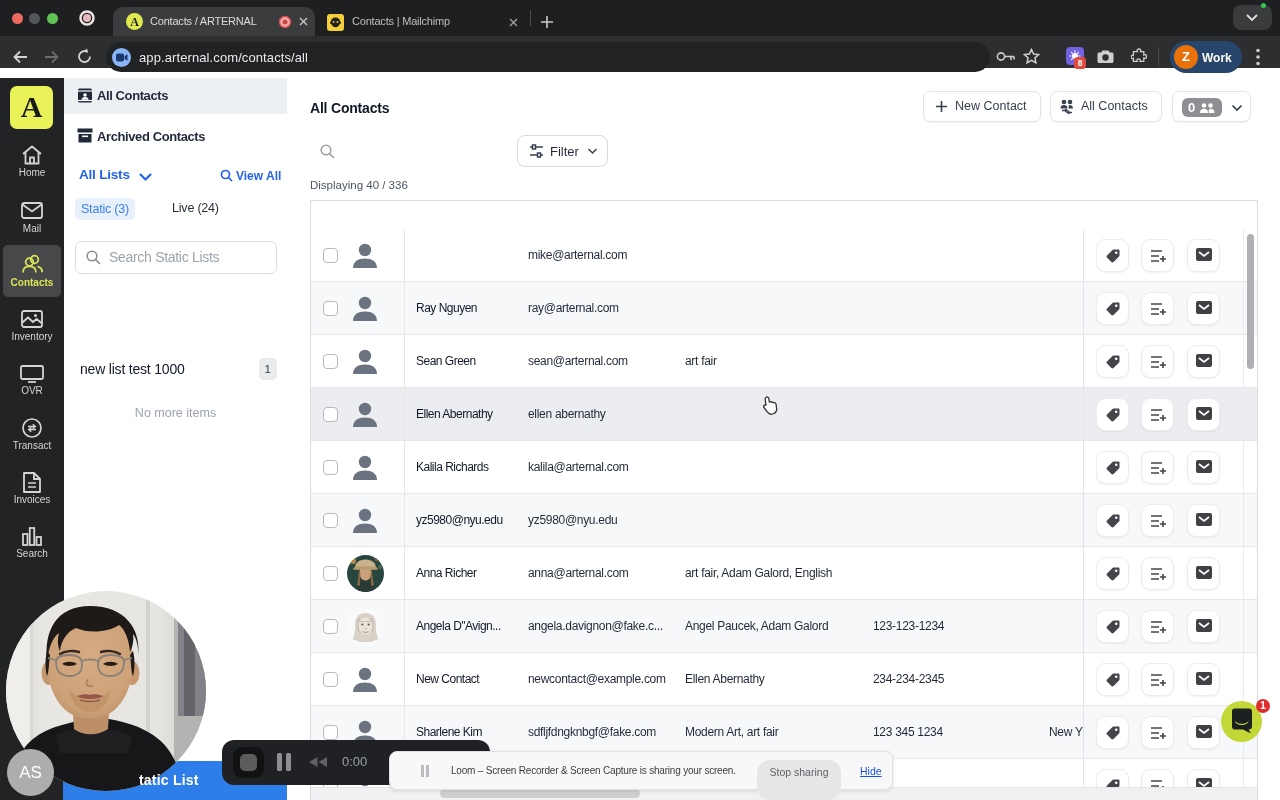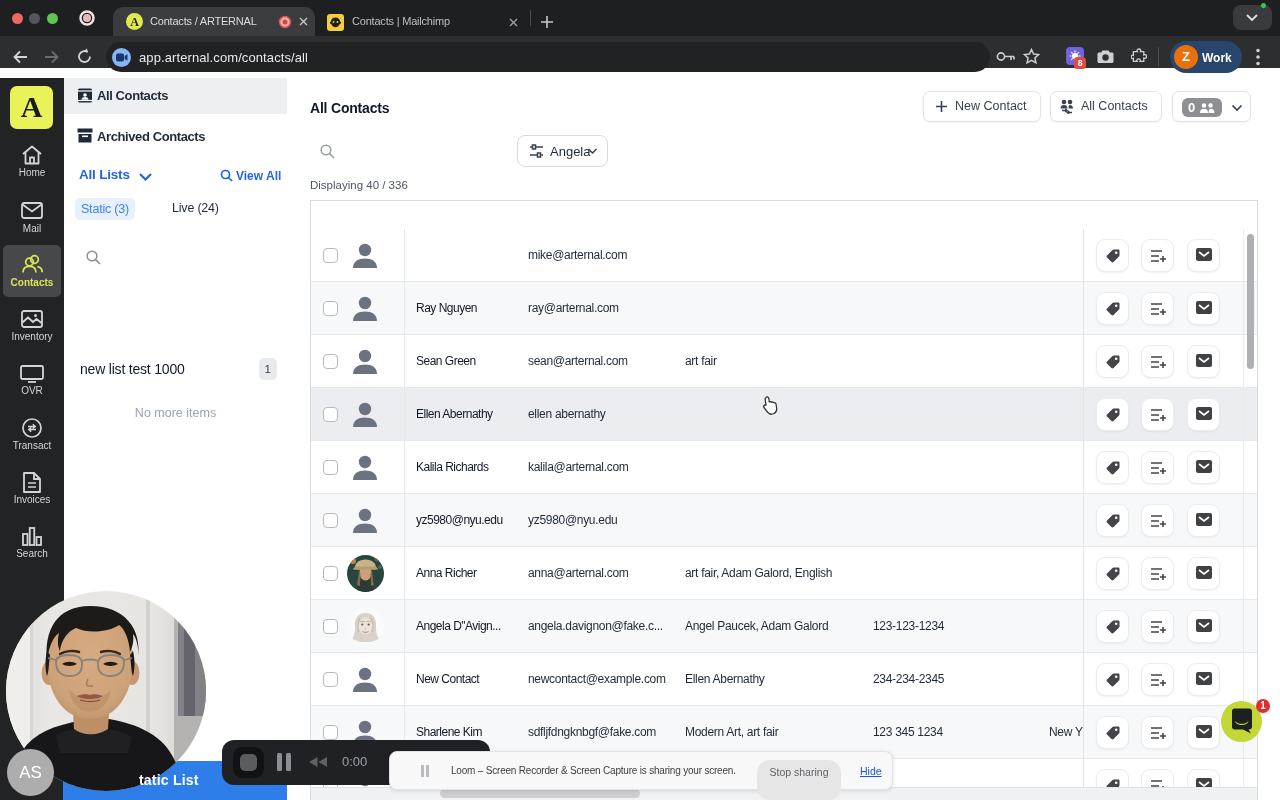--- a/index.html
+++ b/index.html
@@ -249,20 +249,21 @@
     <svg class="abs" style="left:74px; top:94px;" width="15" height="10">
         <path d="M2 2 L7.5 7.5 L13 2" stroke="#2563eb" stroke-width="2.2" fill="none"></path>
       </svg>
     <svg class="abs" style="left:156px; top:91px;" width="13" height="13">
         <circle cx="5.5" cy="5.5" r="4" fill="none" stroke="#2563eb" stroke-width="1.7"></circle>
         <path d="M8.5 8.5 L12 12" stroke="#2563eb" stroke-width="1.7"></path>
       </svg>
     <div id="viewAll" style="left:172px;">View All</div>
     <div id="tabStatic">Static (3)</div>
     <div id="tabLive">Live (24)</div>
+    <div id="sbSearch">Search Static Lists</div>
     <svg class="abs" style="left:22px; top:172px;" width="15" height="15">
         <circle cx="6" cy="6" r="4.8" fill="none" stroke="#8a8f98" stroke-width="1.6"></circle>
         <path d="M9.6 9.6 L14 14" stroke="#8a8f98" stroke-width="1.6"></path>
       </svg>
     <div class="listrow" style="top:273px;">
         <div class="nm">new list test 1000</div>
         <div class="ct">1</div>
       </div>
     <div id="noMore">No more items</div>
   </div>
@@ -301,21 +302,21 @@
         <path d="M9.6 9.6 L14 14" stroke="#9aa0a8" stroke-width="1.6"></path>
       </svg>
     <div id="filterBtn"></div>
     <svg class="abs" style="left:242px; top:66px;" width="15" height="14">
         <g stroke="#374151" stroke-width="1.5">
           <path d="M1 3 L14 3 M1 11 L14 11"></path>
           <rect x="3.5" y="1" width="3" height="4" fill="#fff"></rect>
           <rect x="8.5" y="9" width="3" height="4" fill="#fff"></rect>
         </g>
       </svg>
-    <div class="abs" style="left:263px; top:66px; font-size:13px; color:#1f2937;">Angela</div>
+    <div class="abs" style="left:263px; top:66px; font-size:13px; color:#1f2937;">Filter</div>
     <svg class="abs" style="left:300px; top:70px;" width="11" height="7">
         <path d="M1.5 1 L5.5 5 L9.5 1" stroke="#374151" stroke-width="1.5" fill="none"></path>
       </svg>
     <div id="displaying">Displaying 40 / 336</div>
 
     <div id="tbl">
         <div class="trow" style="top:28px;">
     <div class="cb"></div>
           <svg class="abs" style="left:41px; top:14px;" width="26" height="25">
             <circle cx="13" cy="7" r="6.2" fill="#6b7280"></circle>

